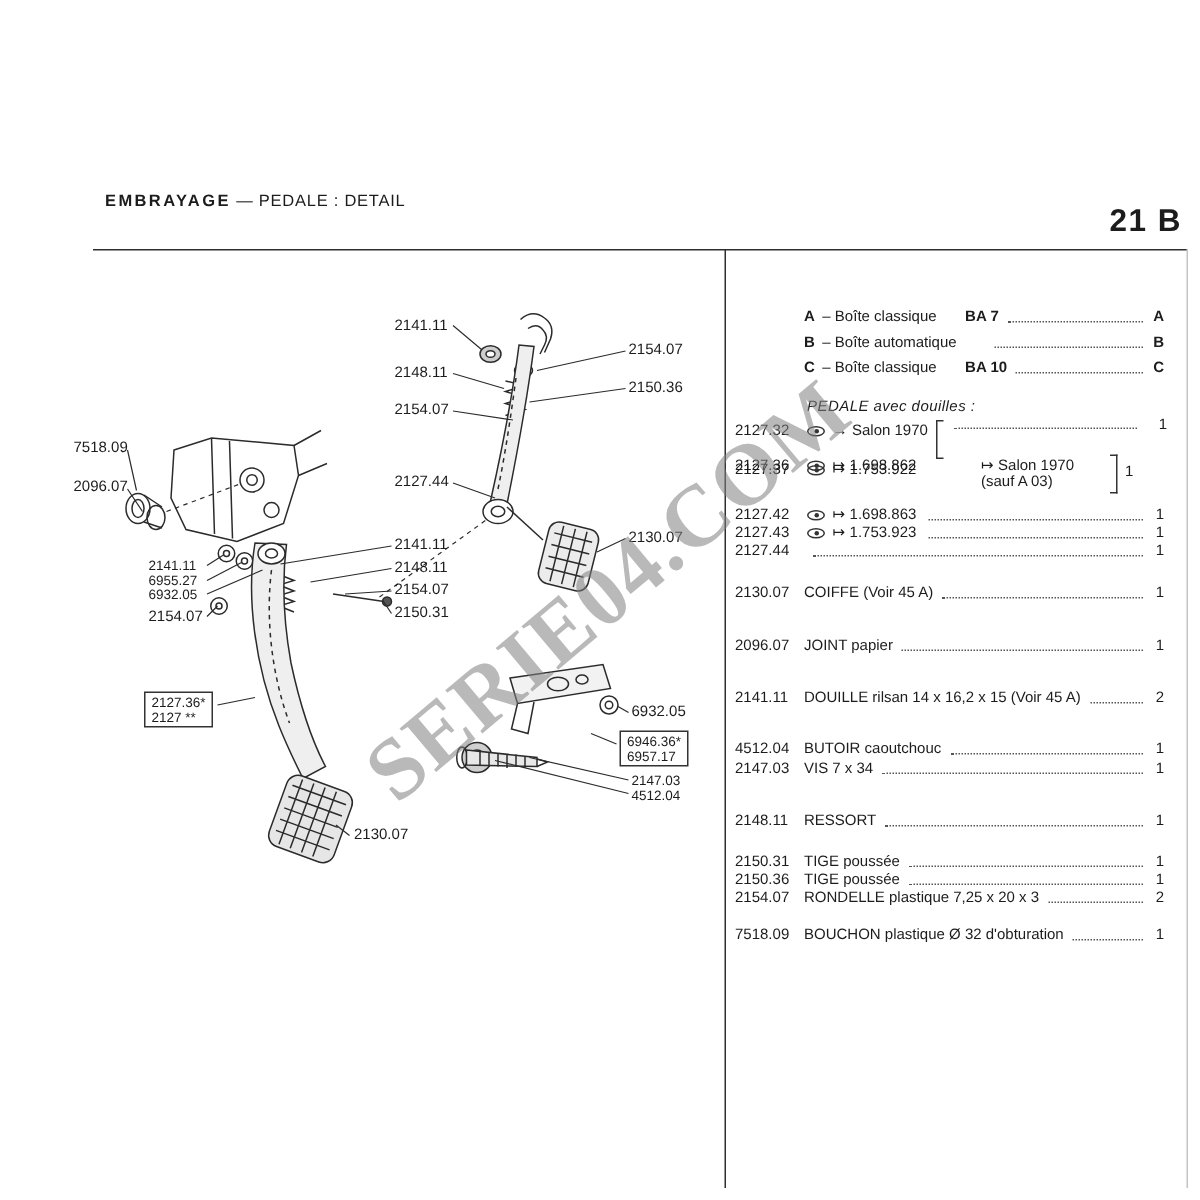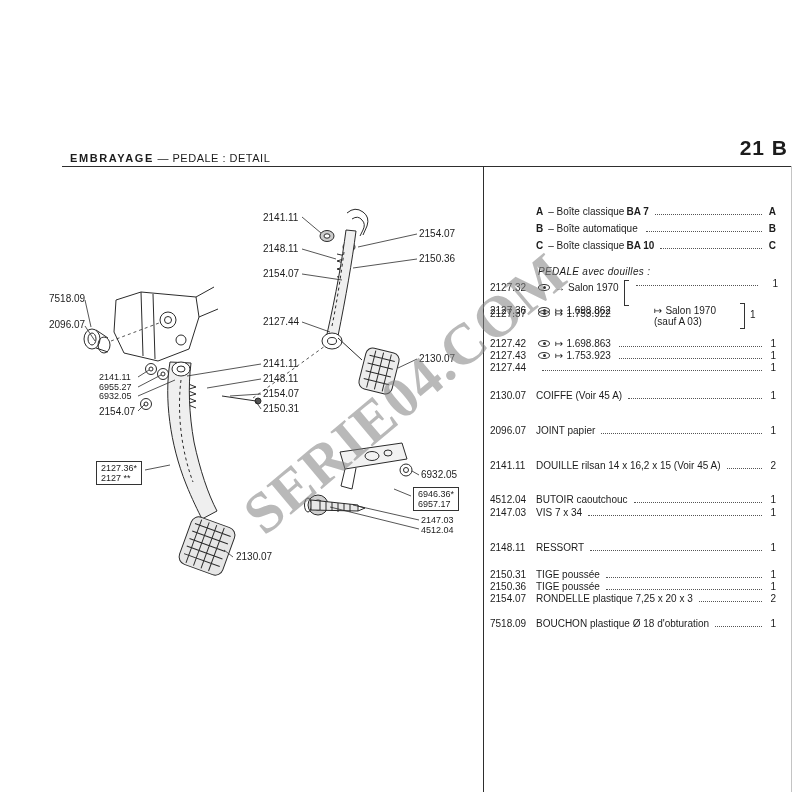--- a/index.html
+++ b/index.html
@@ -7,21 +7,21 @@
   body {
     background:#ffffff;
     font-family:"Liberation Sans","DejaVu Sans",sans-serif;
     color:#1c1c1c;
     position:relative;
     overflow:hidden;
   }
   .page { position:absolute; inset:0; background:#fff; }
 
   
-  .hdr-title { position:absolute; left:70px; top:152px; font-size:11px; letter-spacing:.5px; white-space:nowrap; }
+  .hdr-title { position:absolute; left:70px; top:128px; font-size:11px; letter-spacing:.5px; white-space:nowrap; }
   .hdr-title b { letter-spacing:1.6px; }
   .hdr-page  { position:absolute; right:12px; top:136px; font-size:21px; font-weight:bold; letter-spacing:1px; }
 
   
   .rule-h { position:absolute; left:62px; top:166px; width:730px; height:1px; background:#2e2e2e; }
   .rule-v { position:absolute; left:483px; top:166px; width:1px; height:626px; background:#2e2e2e; }
   .rule-r { position:absolute; left:791px; top:166px; width:1px; height:626px; background:#c4c4c4; }
 
   
   .dlabel { position:absolute; font-size:10px; white-space:nowrap; z-index:3; }
@@ -42,21 +42,21 @@
   }
 
   
   .parts-col { position:absolute; left:486px; top:170px; width:298px; height:625px; font-size:10px; z-index:2; }
   .row { position:absolute; left:4px; right:8px; display:flex; align-items:baseline; white-space:nowrap; }
   .row .ref { width:46px; flex:none; }
   .leader { flex:1; border-bottom:1px dotted #555; margin:0 4px 2px 6px; min-width:10px; align-self:flex-end; }
   .qty { flex:none; min-width:10px; text-align:right; }
   .opt { left:50px; }
   .opt b.key { margin-right:5px; }
-  .opt b.bword { margin-left:2px;text-align:right; }
+  .opt b.bword { margin-left:19px;text-align:right; }
   .grp-title { letter-spacing:.3px;font-style:italic; }
   .arr { margin:0 3px 0 0; }
   .num { margin-right:2px; }
 
   .eye { flex:none; display:inline-block; width:12px; height:7px; border:1px solid #333;
          border-radius:50%; margin:0 5px 0 2px; position:relative; align-self:center; }
   .eye::after { content:""; position:absolute; left:4px; top:1px; width:3px; height:3px; border-radius:50%; background:#333; }
 
   .abs { position:absolute; }
   .bracket-o { position:absolute; width:5px; border:1px solid #333; border-right:none; }
@@ -351,19 +351,19 @@
       <span class="qty">1</span>
     </div>
     <div class="row" style="top:423px">
       <span class="ref">2154.07</span>
       <span>RONDELLE plastique 7,25 x 20 x 3</span>
       <span class="leader"></span>
       <span class="qty">2</span>
     </div>
     <div class="row" style="top:448px">
       <span class="ref">7518.09</span>
-      <span>BOUCHON plastique Ø 18 d'obturation</span>
+      <span>BOUCHON plastique Ø 32 d'obturation</span>
       <span class="leader"></span>
       <span class="qty">1</span>
     </div>
 
   </div>
 </div>
 
 </body></html>

